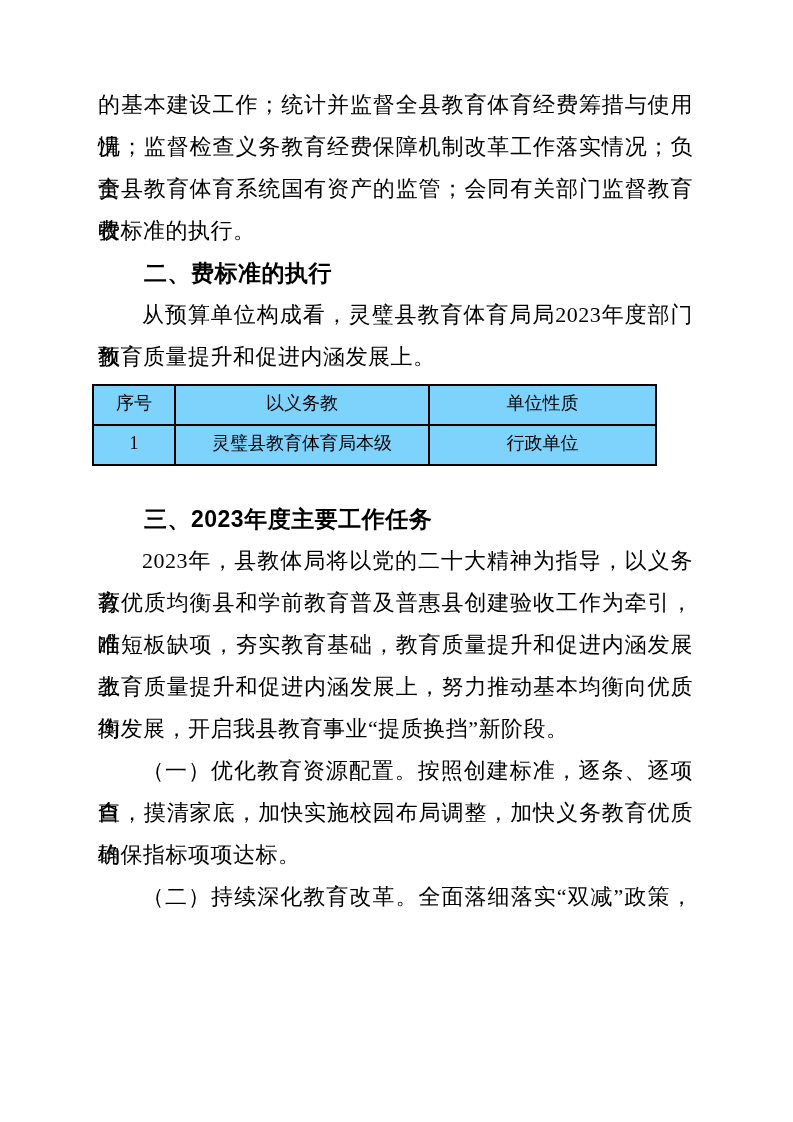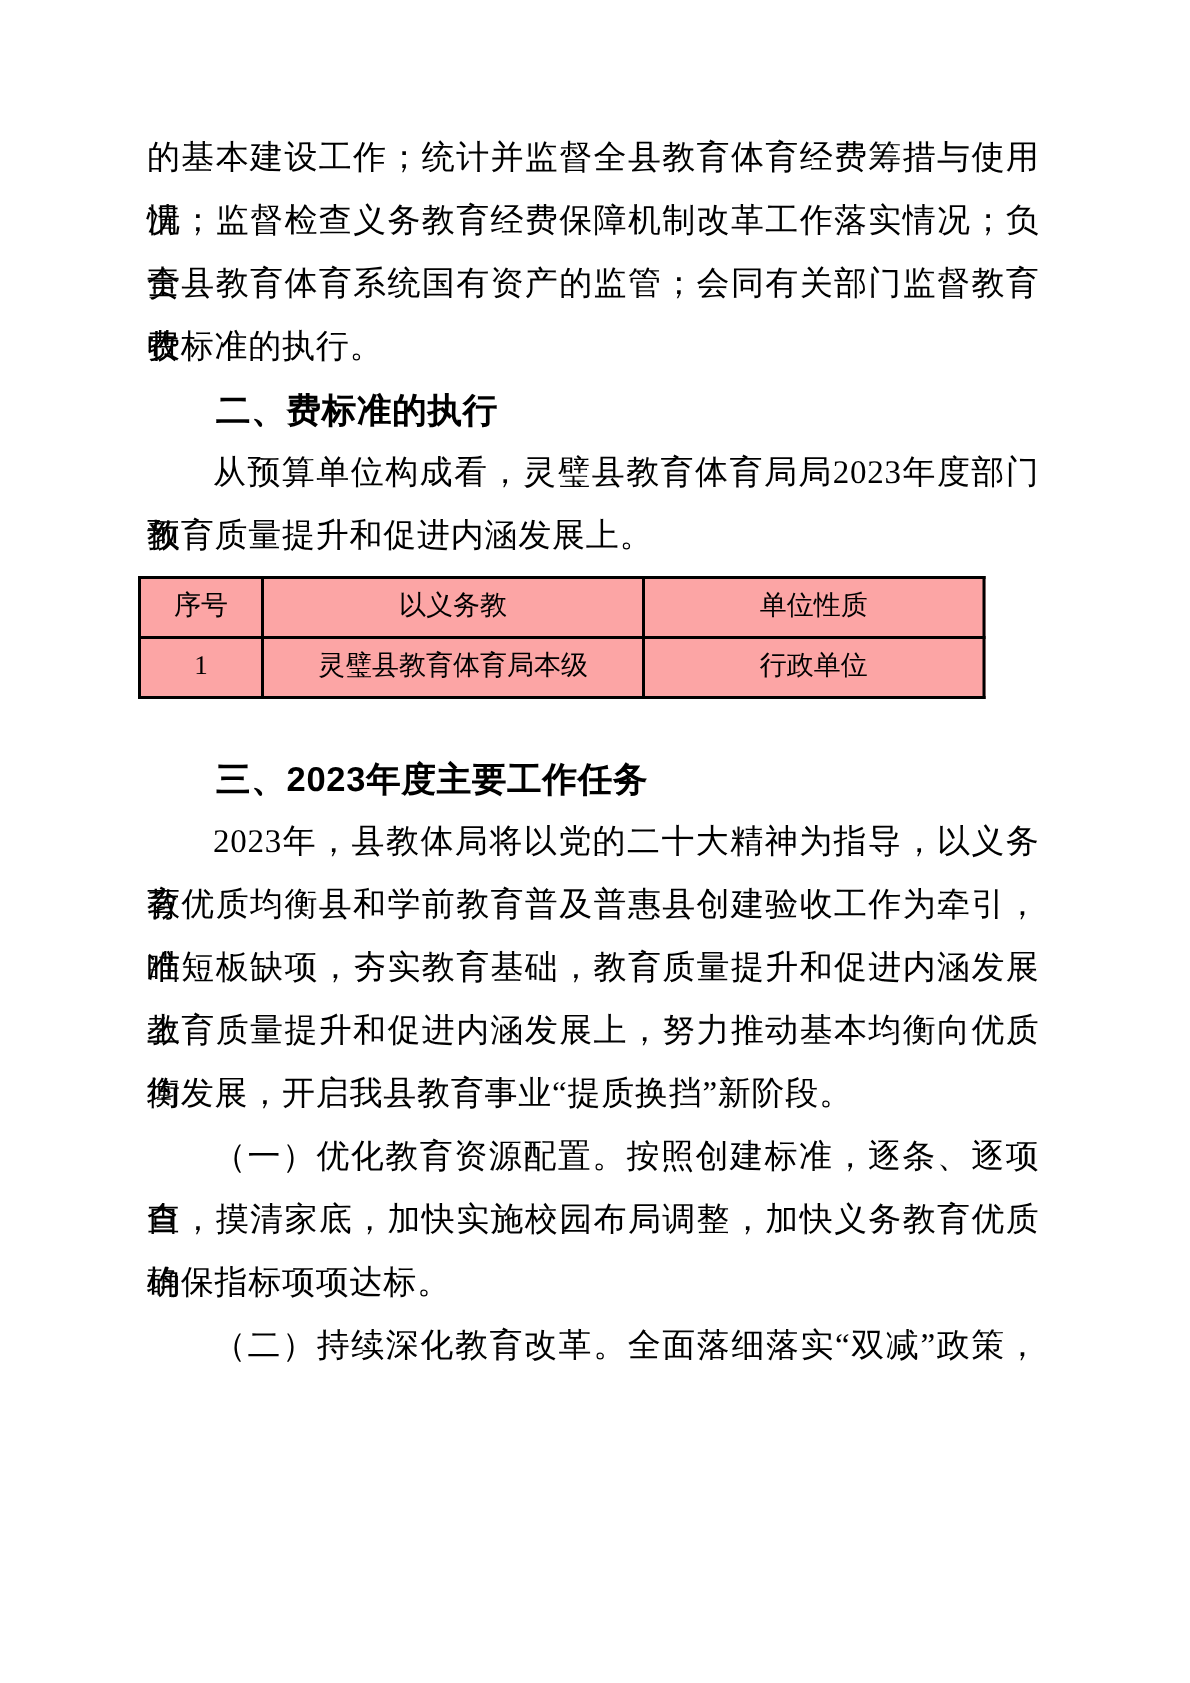--- a/index.html
+++ b/index.html
@@ -40,21 +40,21 @@
     height: 42px;
     text-indent: 2em;
     letter-spacing: 0.5px;
   }
   .h3-gap { margin-top: 32px; }
   table.units {
     border-collapse: collapse;
     table-layout: fixed;
     width: 563px;
     margin: 6px 0 0 -6px;
-    background: #fca5a5;
+    background: #7dd3fc;
   }
   table.units th, table.units td {
     border: 2px solid #000000;
     font-family: "Liberation Serif", "DejaVu Serif", serif;
     font-weight: 400;
     font-size: 18px;
     line-height: 22px;
     text-align: center;
     vertical-align: top;
     padding: 6px 2px 0 2px;

